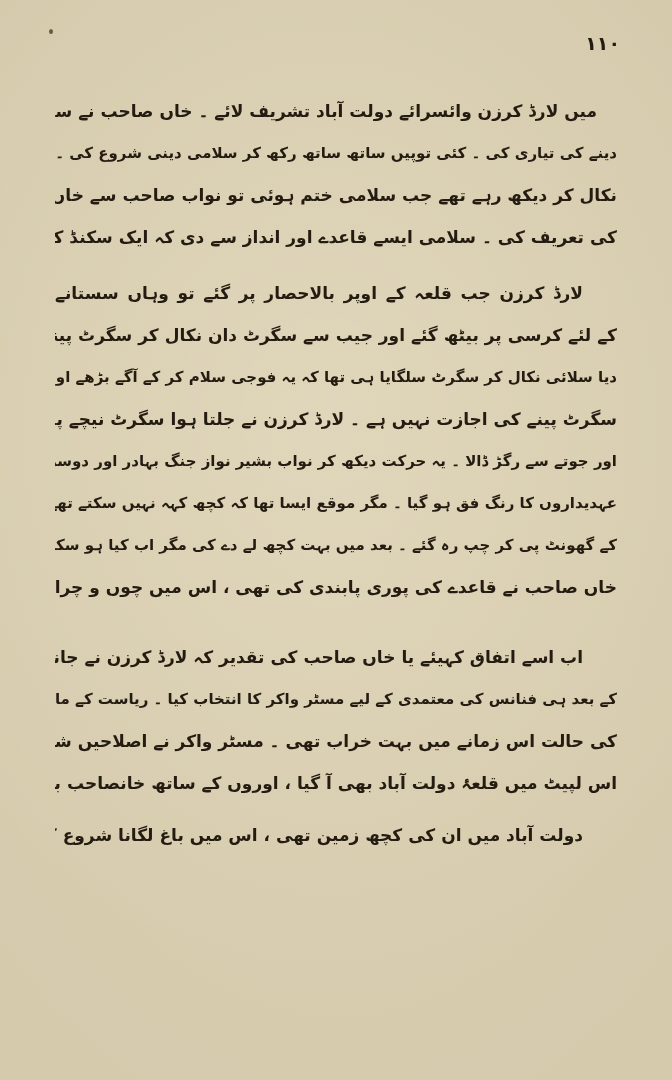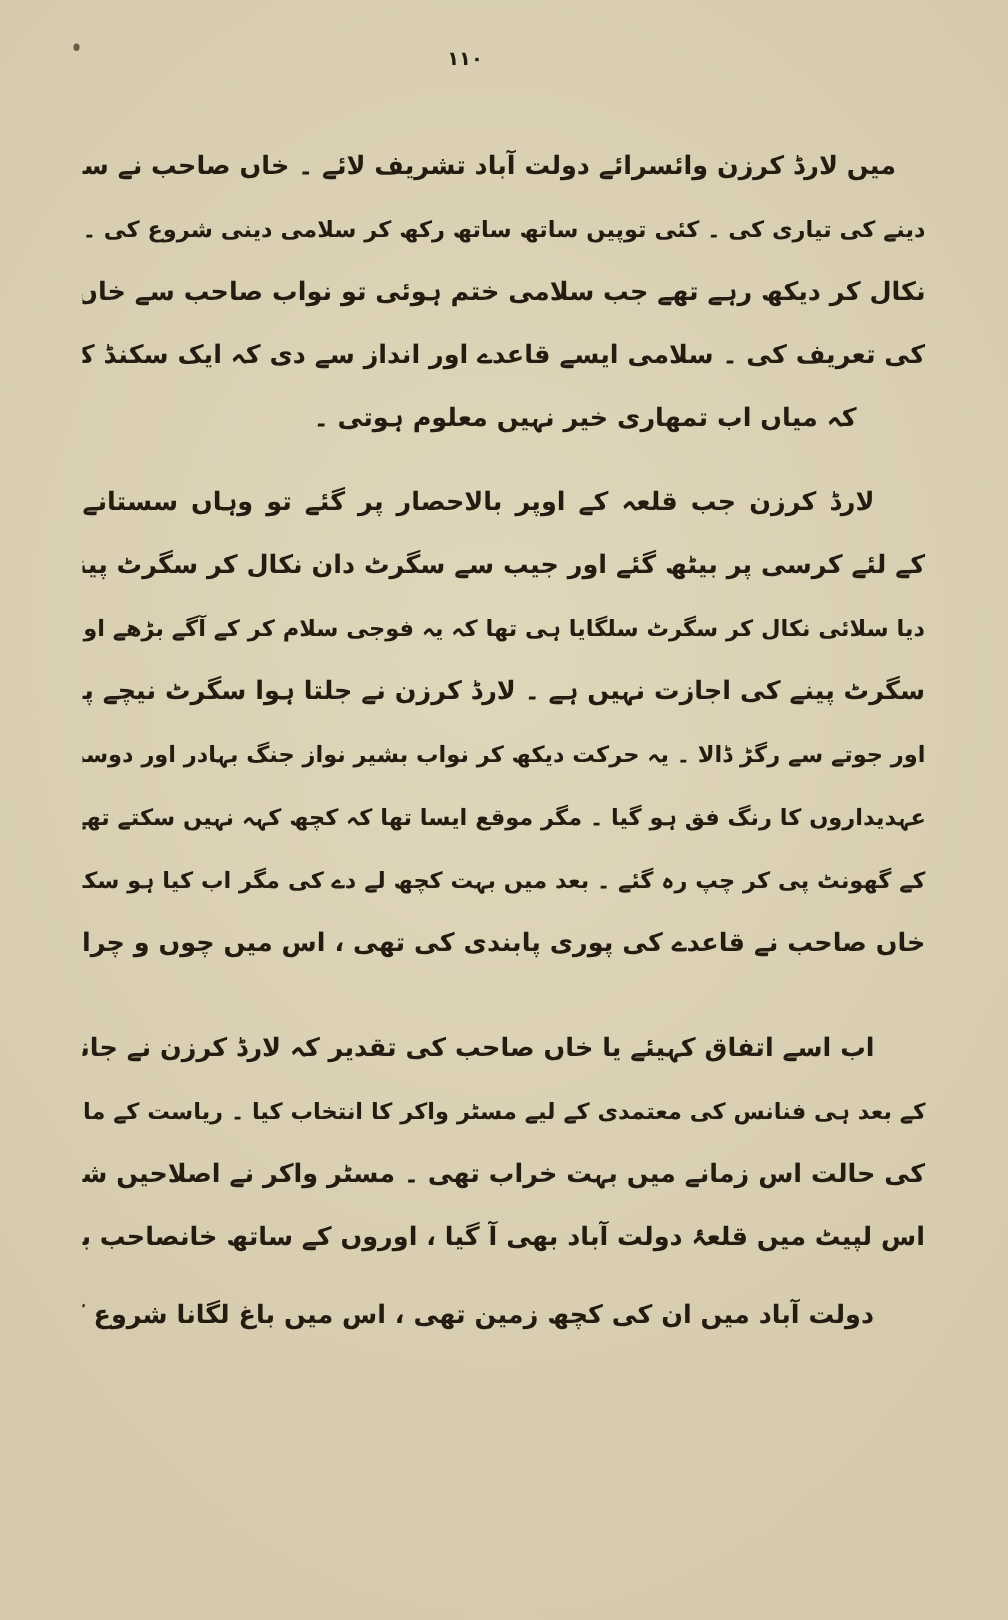--- a/index.html
+++ b/index.html
@@ -28,22 +28,22 @@
     height: 5px;
     border-radius: 50%;
     background: #4a3d2a;
     opacity: 0.8;
   }
   .page-number {
     position: absolute;
     top: 32px;
     left: 0;
     width: 620px;          
-    text-align: center;
-    font-size: 13px;
+    text-align: right;
+    font-size: 19px;
     font-weight: bold;
     letter-spacing: 2px;
     color: #241c11;
   }
   .text-block {
     position: absolute;
     top: 90px;
     right: 55px;
     left: 55px;
     direction: rtl;
@@ -84,21 +84,20 @@
 
   <div class="page-number">۱۱۰</div>
 
   <div class="text-block">
 
     <p class="para para-1">
       <span class="line full ind-sm">میں لارڈ کرزن وائسرائے دولت آباد تشریف لائے ۔ خاں صاحب نے سلامی</span>
       <span class="line full tight">دینے کی تیاری کی ۔ کئی توپیں ساتھ ساتھ رکھ کر سلامی دینی شروع کی ۔ لارڈ کرزن گھڑی</span>
       <span class="line full">نکال کر دیکھ رہے تھے جب سلامی ختم ہوئی تو نواب صاحب سے خاں صاحب</span>
       <span class="line full">کی تعریف کی ۔ سلامی ایسے قاعدے اور انداز سے دی کہ ایک سکنڈ کا فرق نہ</span>
-      <span class="line end ind-lg">کہ میاں اب تمھاری خیر نہیں معلوم ہوتی ۔</span>
     </p>
 
     <p class="para para-2">
       <span class="line full ind-md">لارڈ کرزن جب قلعہ کے اوپر بالاحصار پر گئے تو وہاں سستانے</span>
       <span class="line full">کے لئے کرسی پر بیٹھ گئے اور جیب سے سگرٹ دان نکال کر سگرٹ پینا چاہا ۔</span>
       <span class="line full tight">دیا سلائی نکال کر سگرٹ سلگایا ہی تھا کہ یہ فوجی سلام کر کے آگے بڑھے اور کہا کہ یہاں</span>
       <span class="line full">سگرٹ پینے کی اجازت نہیں ہے ۔ لارڈ کرزن نے جلتا ہوا سگرٹ نیچے پھینک دیا</span>
       <span class="line full tight">اور جوتے سے رگڑ ڈالا ۔ یہ حرکت دیکھ کر نواب بشیر نواز جنگ بہادر اور دوسرے</span>
       <span class="line full tight">عہدیداروں کا رنگ فق ہو گیا ۔ مگر موقع ایسا تھا کہ کچھ کہہ نہیں سکتے تھے ، لہو</span>
       <span class="line full tight">کے گھونٹ پی کر چپ رہ گئے ۔ بعد میں بہت کچھ لے دے کی مگر اب کیا ہو سکتا تھا ۔</span>

